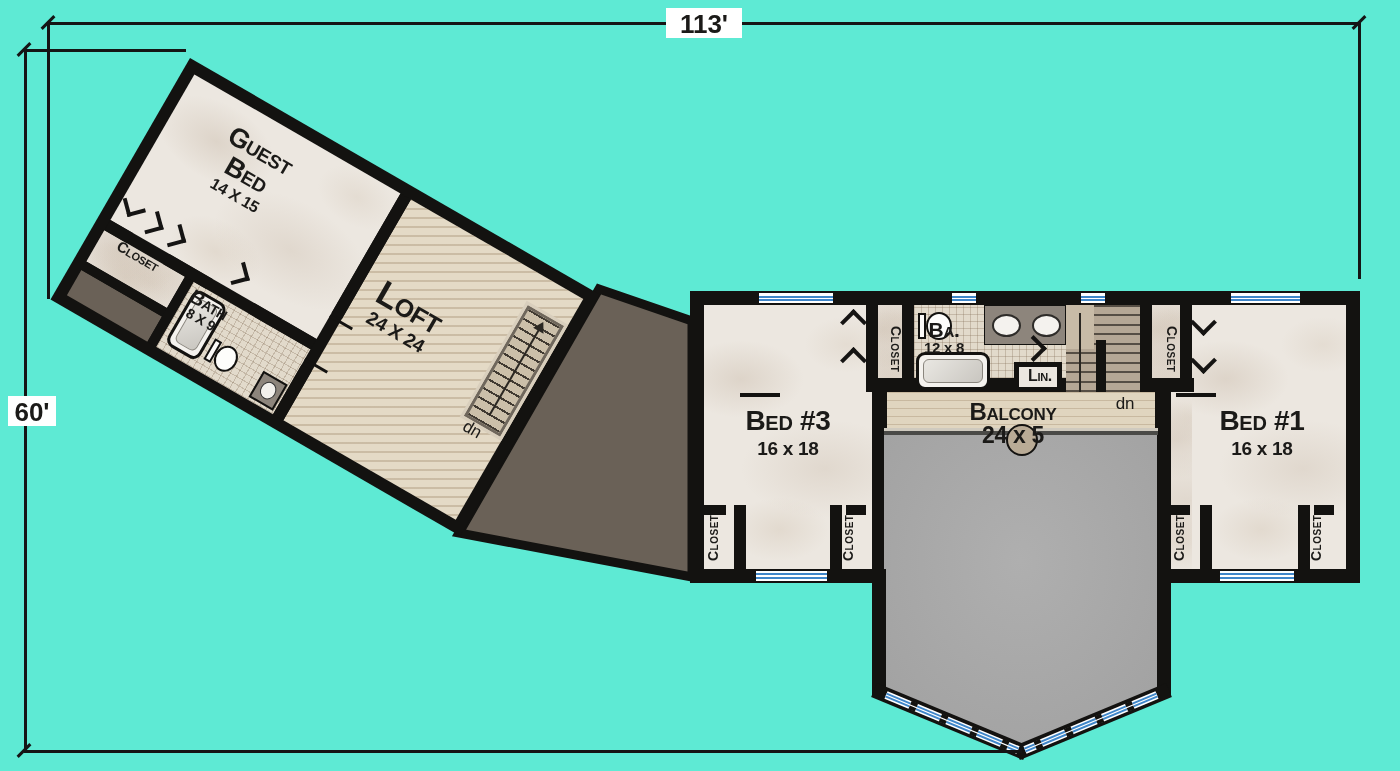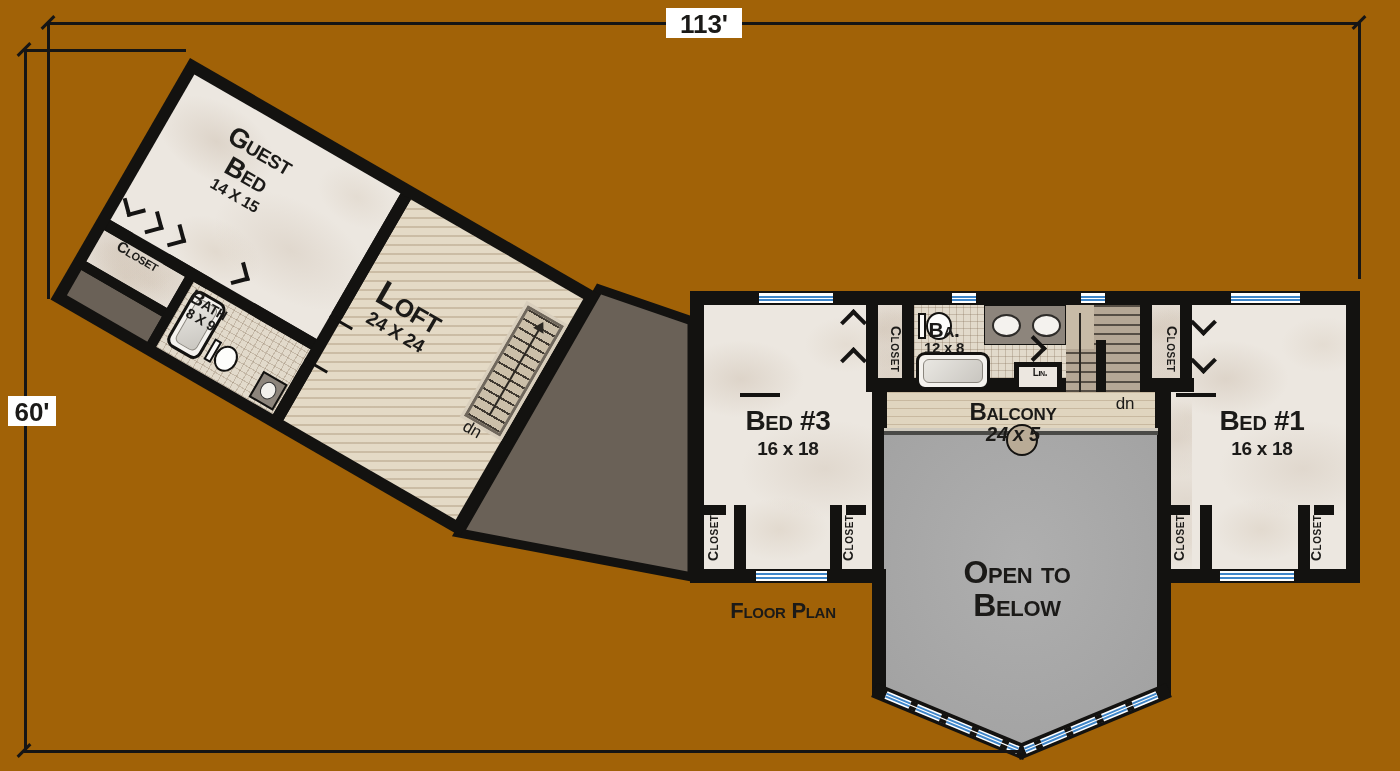--- a/index.html
+++ b/index.html
@@ -1,17 +1,17 @@
 <!DOCTYPE html>
 <html><head>
 <meta charset="utf-8">
 <style>
   * { margin:0; padding:0; box-sizing:border-box; }
   html,body { background:#fff; }
-  .canvas { position:relative; width:1400px; height:771px; background:#a16207; overflow:hidden;
+  .canvas { position:relative; width:1400px; height:771px; background:#5eead4; overflow:hidden;
             font-family:"Liberation Sans", sans-serif; color:#1b1a18; }
   .abs { position:absolute; }
   .wall { position:absolute; background:#131210; }
   .line { position:absolute; background:#151515; }
   .tick { position:absolute; width:18px; height:3px; background:#151515; transform:rotate(-45deg); }
   .room { position:absolute; background-color:#ece7e0;
           background-image:
             radial-gradient(ellipse 90px 55px at 22% 28%, rgba(187,168,148,.30), transparent 70%),
             radial-gradient(ellipse 120px 70px at 72% 62%, rgba(187,168,148,.24), transparent 70%),
             radial-gradient(ellipse 70px 45px at 45% 85%, rgba(200,183,162,.28), transparent 70%),
@@ -222,37 +222,32 @@
       <div class="num" style="font-size:19px;margin-top:3px;">16 x 18</div>
     </div>
     <div class="lbl" style="left:512px;top:116px;width:120px;font-size:28px;">
       <div>Bed #1</div>
       <div class="num" style="font-size:19px;margin-top:3px;">16 x 18</div>
     </div>
     <div class="lbl" style="left:224px;top:28px;width:60px;font-size:21px;">
       <div>Ba.</div>
       <div class="num" style="font-size:15px;">12 x 8</div>
     </div>
-    <div class="lbl" style="left:324px;top:77px;width:52px;font-size:10px;">Lin.</div>
+    <div class="lbl" style="left:324px;top:77px;width:52px;font-size:16px;">Lin.</div>
     <div class="lbl" style="left:253px;top:109px;width:140px;font-size:24px;">
       <div>Balcony</div>
-      <div class="num" style="font-size:20px;font-style:italic;">24 x 5</div>
+      <div class="num" style="font-size:23px;">24 x 5</div>
     </div>
     <div class="lbl num" style="left:415px;top:104px;width:40px;font-size:17px;font-weight:normal;">dn</div>
 
     <div class="vlbl" style="left:186px;top:18px;width:28px;height:80px;font-size:14px;">Closet</div>
     <div class="vlbl" style="left:460px;top:18px;width:30px;height:80px;font-size:14px;">Closet</div>
     <div class="vlbl up" style="left:15px;top:218px;width:28px;height:58px;font-size:14px;">Closet</div>
     <div class="vlbl up" style="left:150px;top:218px;width:28px;height:58px;font-size:14px;">Closet</div>
     <div class="vlbl up" style="left:481px;top:218px;width:28px;height:58px;font-size:14px;">Closet</div>
     <div class="vlbl up" style="left:618px;top:218px;width:28px;height:58px;font-size:14px;">Closet</div>
   </div>
 
-  <div class="lbl" style="left:927px;top:556px;width:180px;font-size:32px;z-index:3;">
-    <div>Open to</div>
-    <div>Below</div>
+
+  <div class="lbl" style="left:683px;top:600px;width:200px;z-index:3;">
   </div>
 
-  <div class="lbl" style="left:683px;top:600px;width:200px;z-index:3;">
-    <div style="font-size:22px;">Floor Plan</div>
-  </div>
-
 </div>
 
 </body></html>

